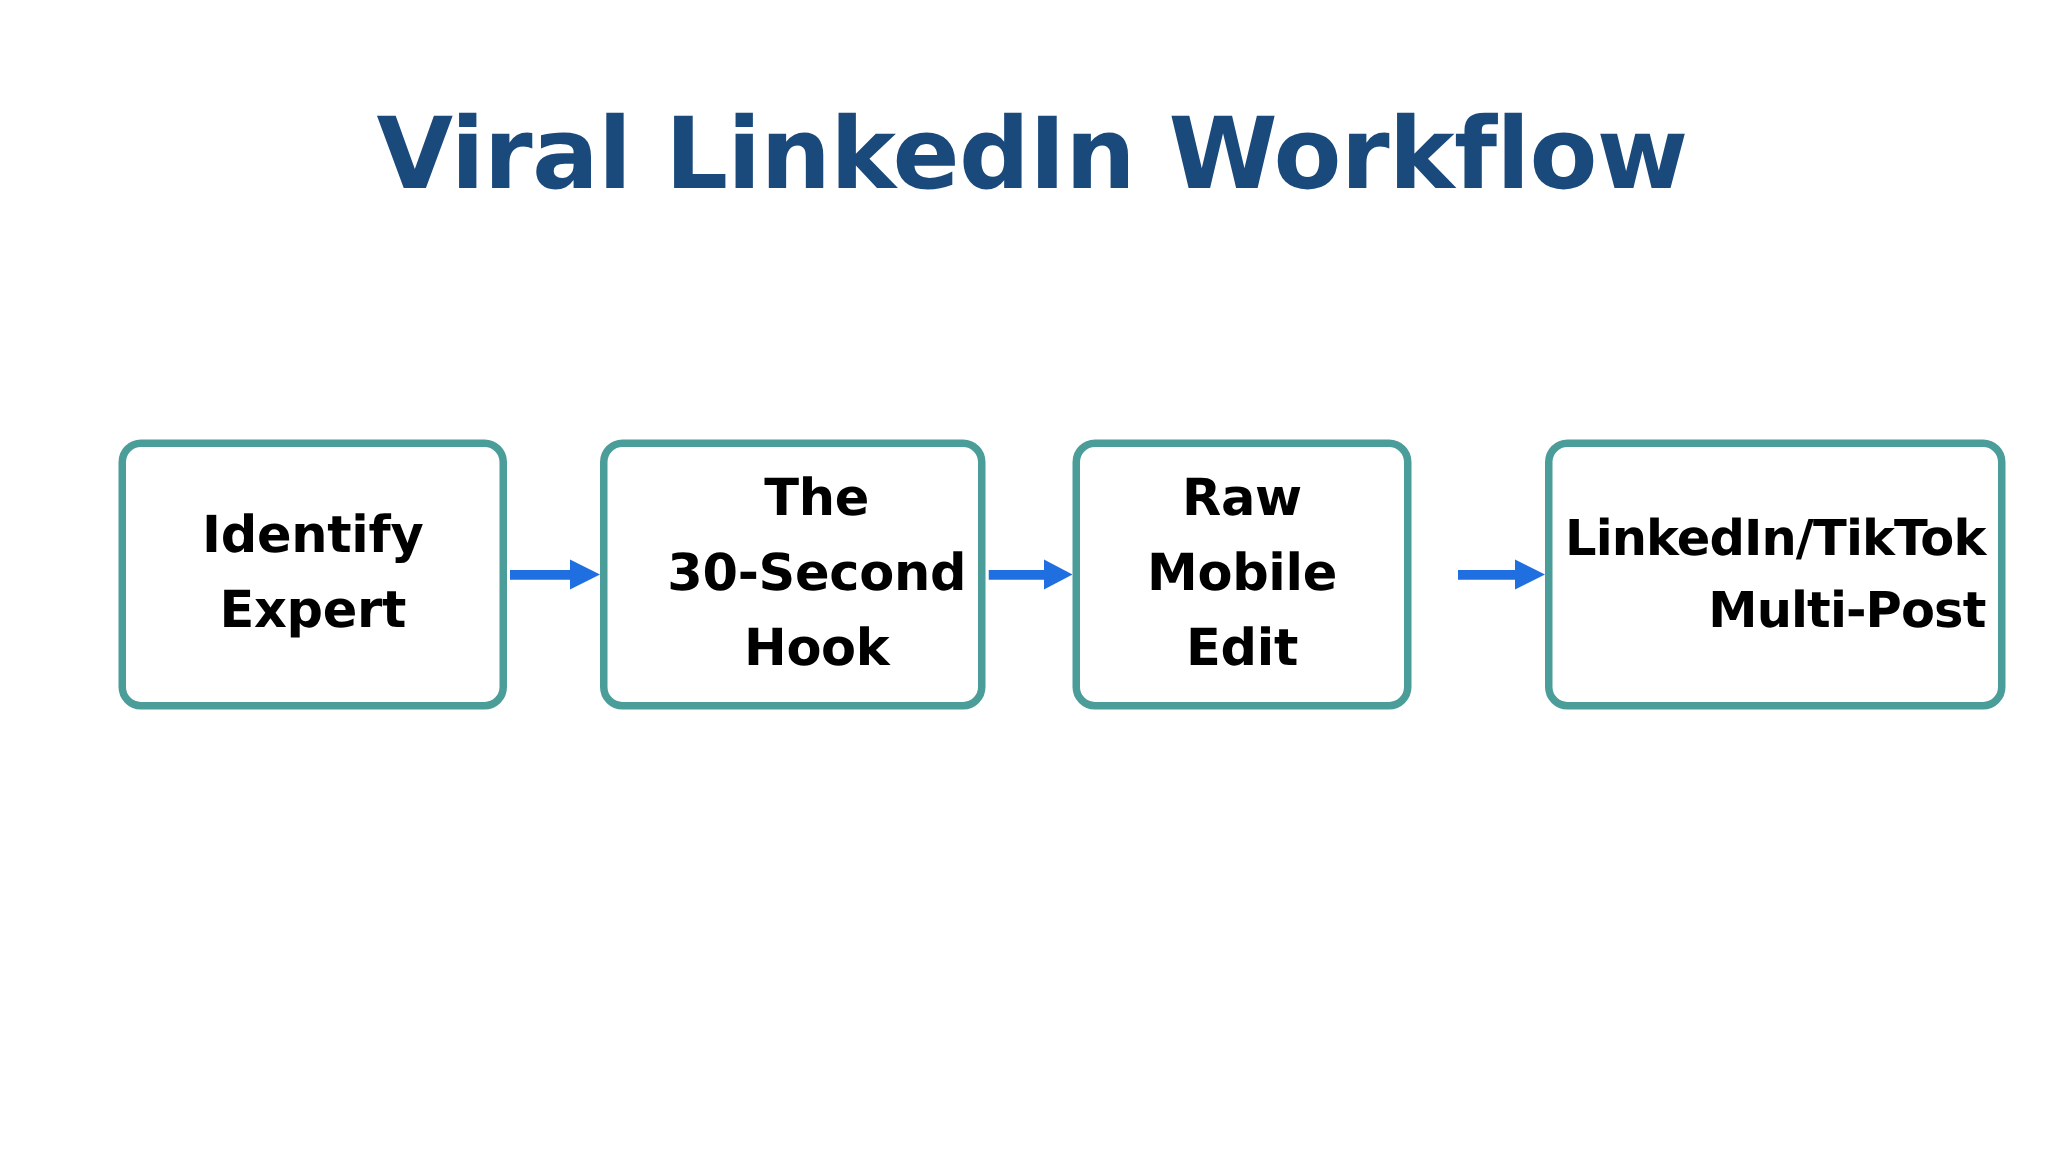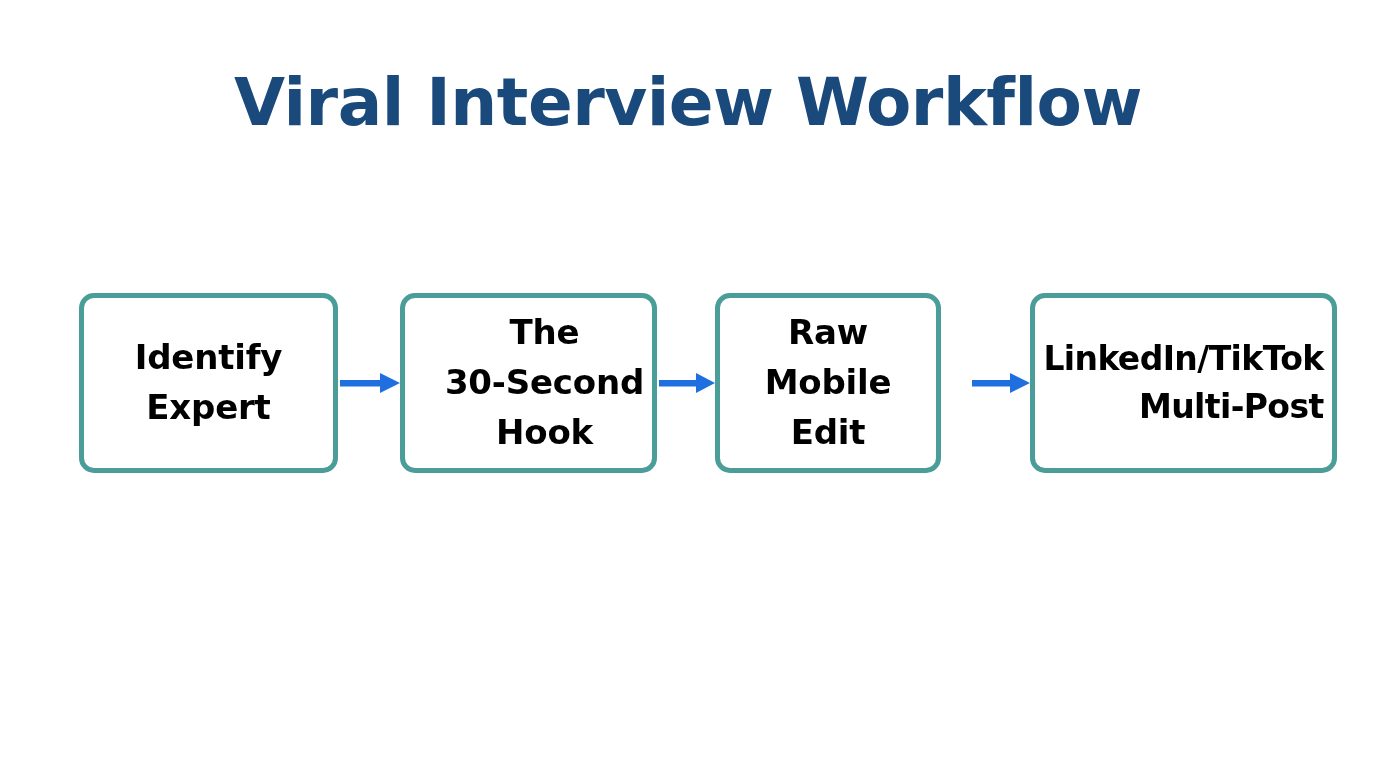--- a/index.html
+++ b/index.html
@@ -81,21 +81,21 @@
     height: 32px;
     display: block;
   }
   #arrow-0 { left: 340px;  width: 60px; }
   #arrow-1 { left: 659px;  width: 56px; }
   #arrow-2 { left: 972px;  width: 58px; }
 </style>
 </head>
 <body>
 
-<div id="slide-title">Viral Interview Workflow</div>
+<div id="slide-title">Viral LinkedIn Workflow</div>
 
 <div id="flow-row">
 
   <div class="flow-node" id="node-0">
     <span class="node-label">Identify
 Expert</span>
   </div>
 
   <span class="flow-arrow" id="arrow-0">
     <svg width="100%" height="32" viewBox="0 0 60 32" preserveAspectRatio="none" xmlns="http://www.w3.org/2000/svg">

